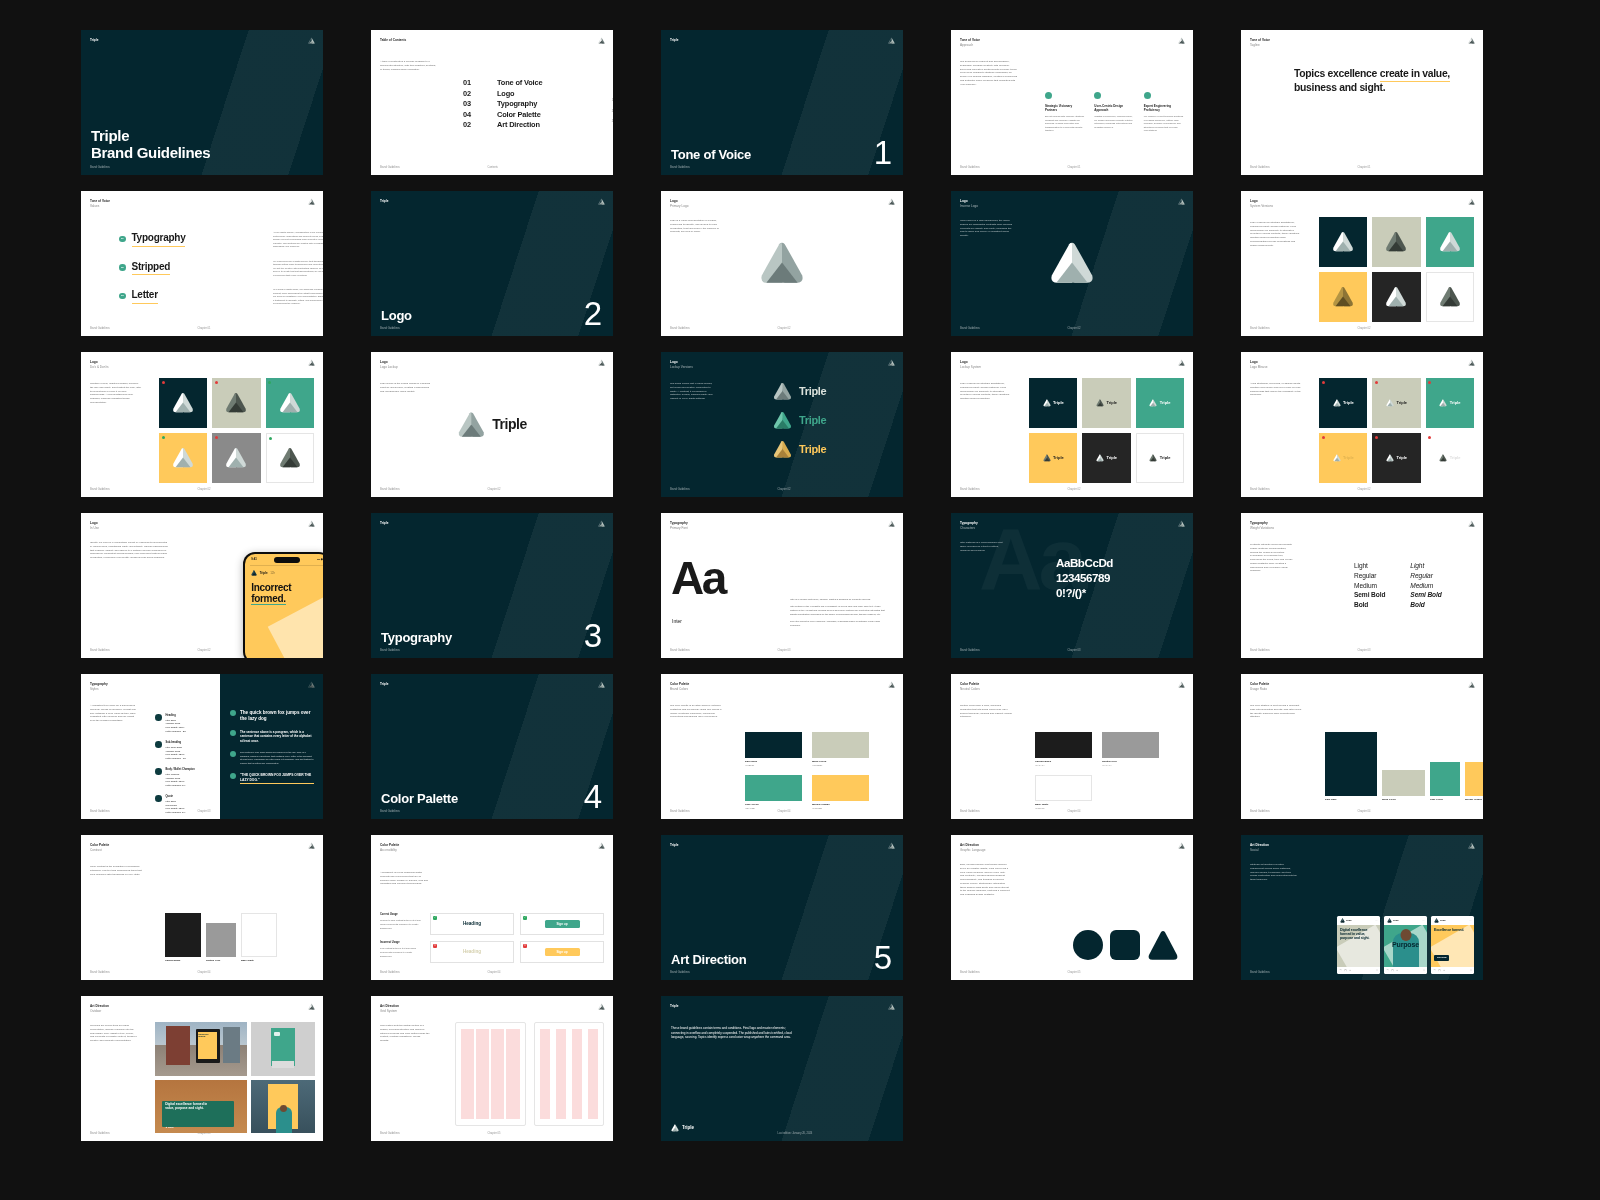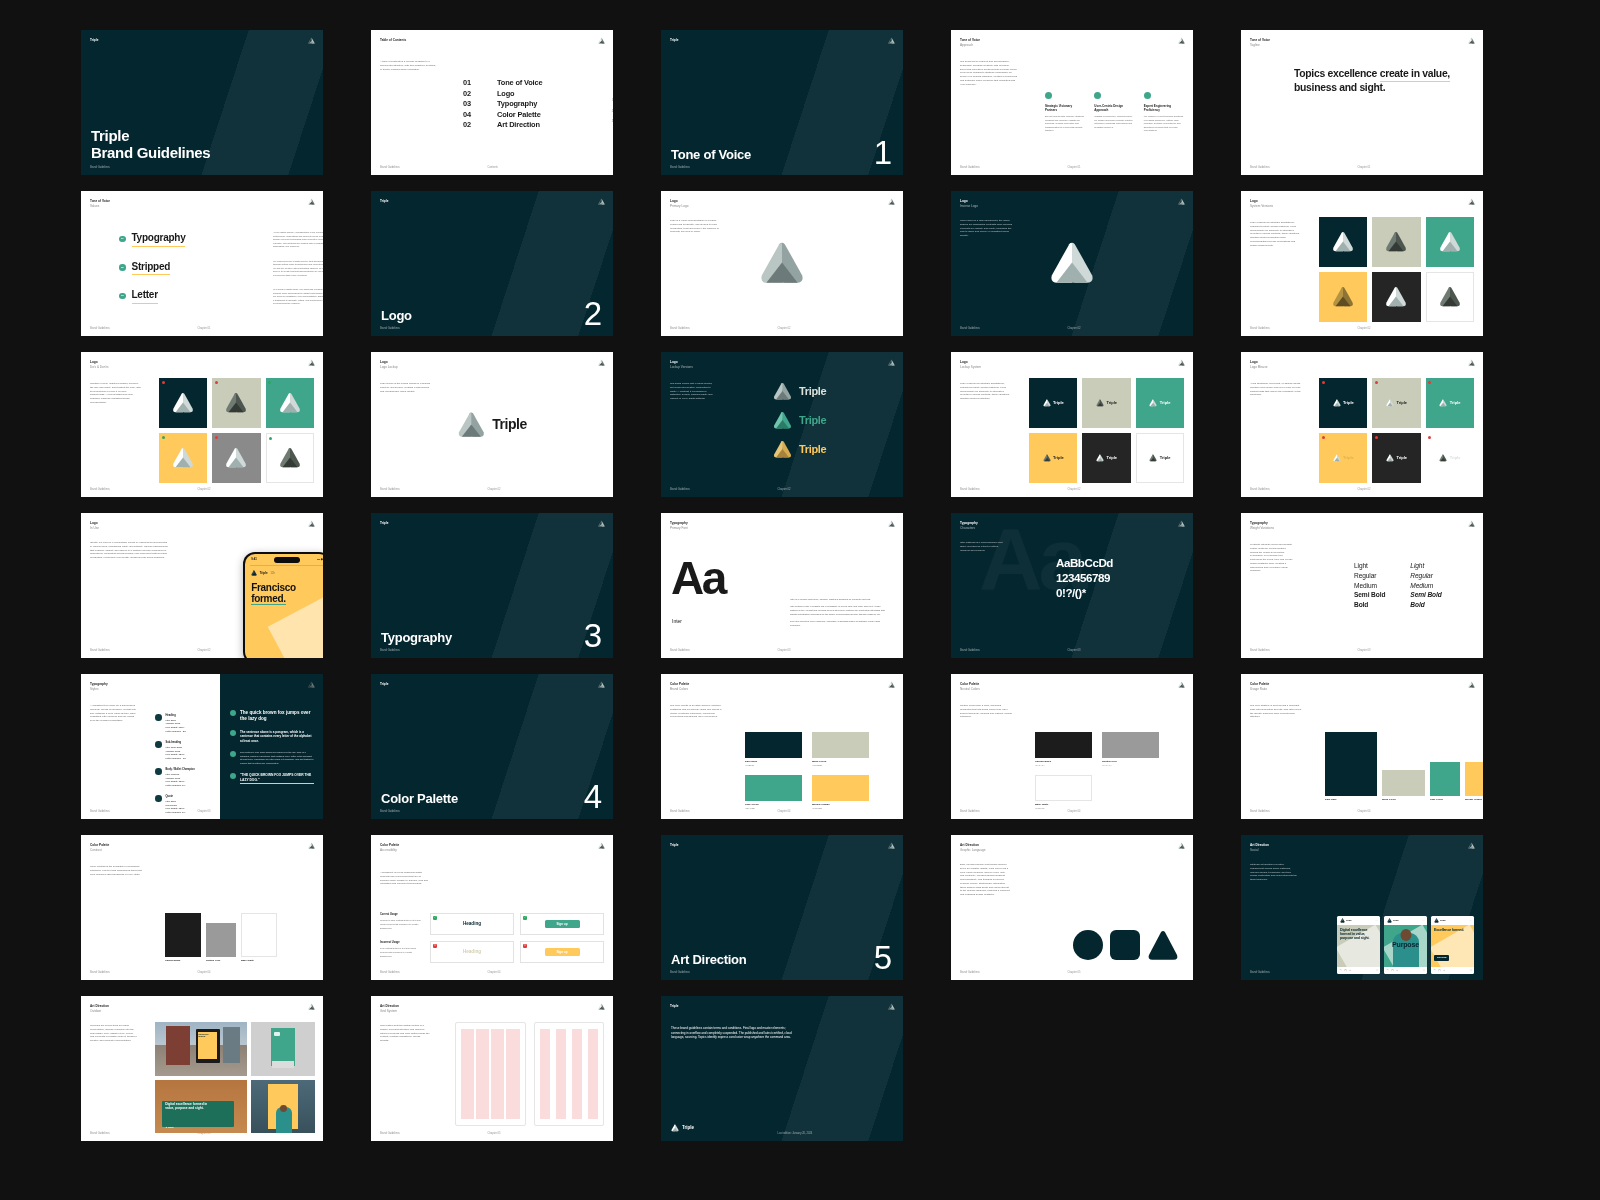--- a/index.html
+++ b/index.html
@@ -795,21 +795,21 @@
           <div class="ph-bar"></div>
           <div class="ph-user">
             <svg width="6" height="6" viewBox="0 0 100 100">
     <path d="M44 8 Q50 2 56 8 L94 76 Q98 92 82 92 L55 92 Z" fill="#13353e"></path>
     <path d="M44 8 Q50 2 50 10 L50 92 L18 92 Q2 92 6 76 Z" fill="#2a4a52"></path>
     <path d="M50 48 L84 92 L16 92 Z" fill="#0a2129"></path>
   </svg>
             <span>Triple</span>
             <span style="opacity:.5;font-weight:400">12h</span>
           </div>
-          <div class="ph-h"><span>Francisco</span><br>
+          <div class="ph-h"><span>Incorrect</span><br>
             <span class="ph-u">formed.</span></div>
           <div style="position:absolute;right:-14px;bottom:-10px;width:64px;height:64px;background:#fff;opacity:.5;transform:rotate(-28deg)"></div>
         </div>
       </div>
     </div>
     <div class="slide dark">
       <div class="hdr">
       <div class="h1">Triple</div>
 
     </div>

